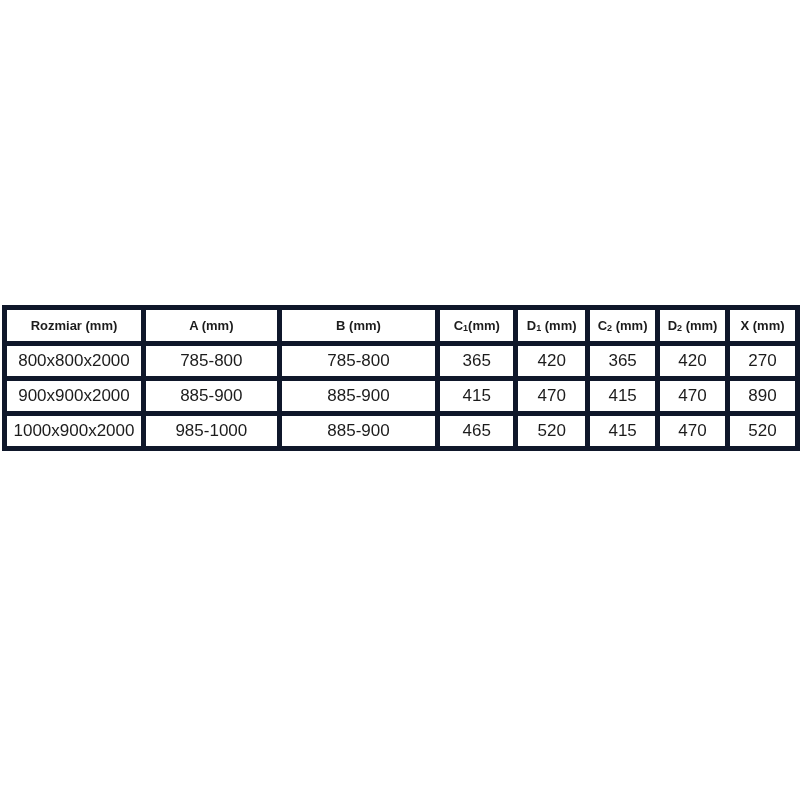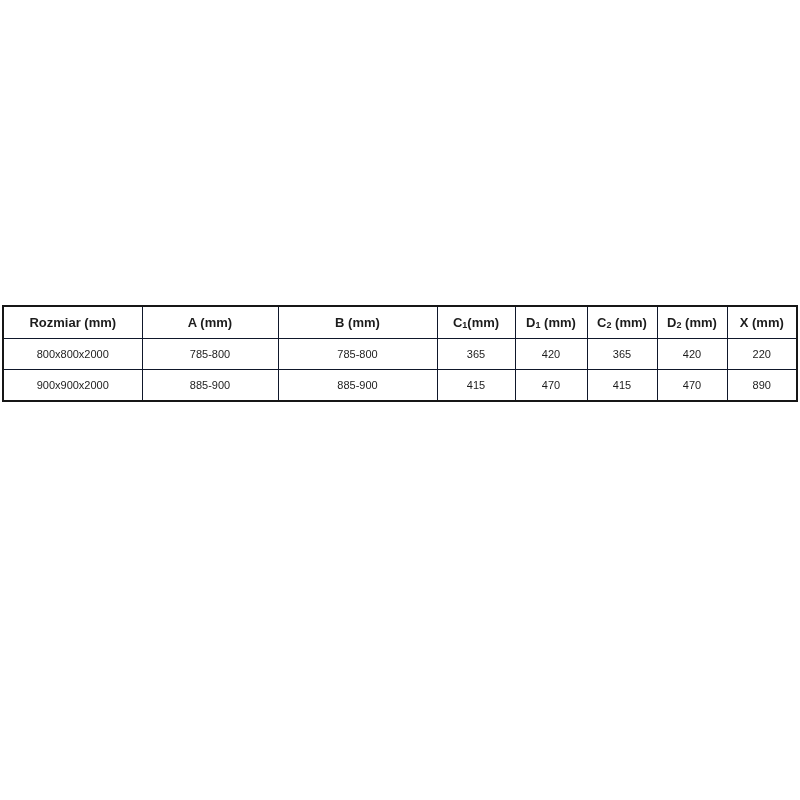--- a/index.html
+++ b/index.html
@@ -19,35 +19,35 @@
   }
   table.dim-table {
     position: absolute;
     left: 2px;
     top: 305px;
     border-collapse: collapse;
     table-layout: fixed;
     border: 2px solid #161616;
   }
   .dim-table th, .dim-table td {
-    border: 1px solid #0f172a;
+    border: 5px solid #0f172a;
     text-align: center;
     vertical-align: middle;
     padding: 0 2px;
     color: #1c1c1c;
     white-space: nowrap;
     overflow: hidden;
   }
   .dim-table th {
     font-size: 13px;
     font-weight: bold;
     height: 31px;
   }
   .dim-table td {
-    font-size: 11px;
+    font-size: 17px;
     font-weight: normal;
     height: 30px;
   }
   .sub-digit {
     font-size: 9px;
     font-weight: bold;
     vertical-align: baseline;
     position: relative;
     bottom: -1px;
   }
@@ -81,27 +81,37 @@
     </thead>
     <tbody id="table-body">
         <tr>
           <td>800x800x2000</td>
           <td>785-800</td>
           <td>785-800</td>
           <td>365</td>
           <td>420</td>
           <td>365</td>
           <td>420</td>
-          <td>220</td>
+          <td>270</td>
         </tr>
         <tr>
           <td>900x900x2000</td>
           <td>885-900</td>
           <td>885-900</td>
           <td>415</td>
           <td>470</td>
           <td>415</td>
           <td>470</td>
           <td>890</td>
         </tr>
+        <tr>
+          <td>1000x900x2000</td>
+          <td>985-1000</td>
+          <td>885-900</td>
+          <td>465</td>
+          <td>520</td>
+          <td>415</td>
+          <td>470</td>
+          <td>520</td>
+        </tr>
       </tbody>
   </table>
 </div>
 
 </body></html>

